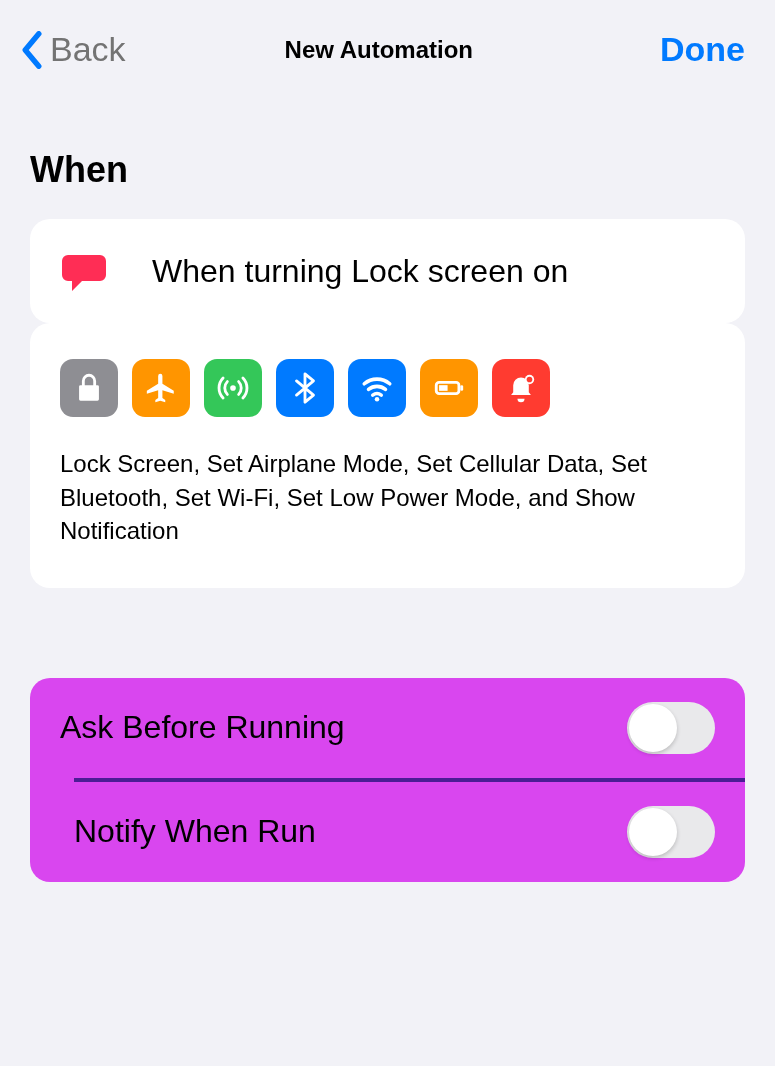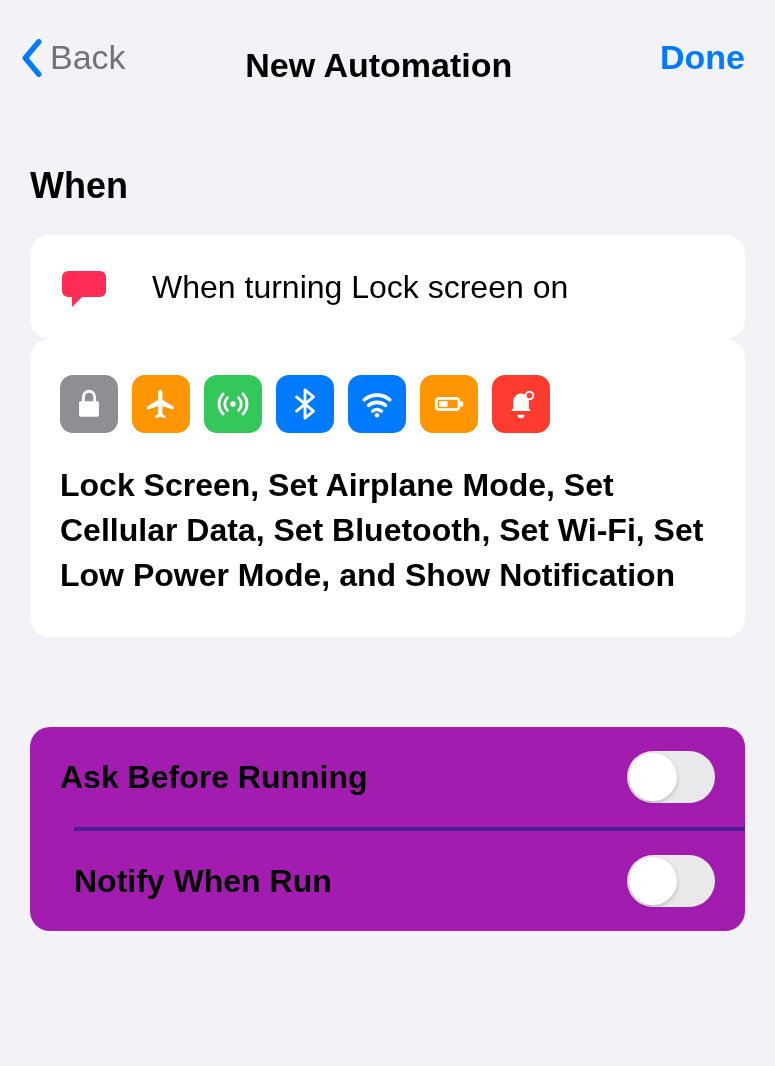--- a/index.html
+++ b/index.html
@@ -23,25 +23,24 @@
     display: flex;
     align-items: center;
     gap: 6px;
     color: #737373;
     font-size: 34px;
     font-weight: 400;
     cursor: pointer;
   }
   .back-btn svg { width: 24px; height: 38px; }
   .header-title {
-    font-size: 34px;
+    font-size: 24px;
     font-weight: 600;
     flex: 1;
     text-align: center;
-    margin-top: 16px;
   }
   .done-btn {
     color: #007aff;
     font-size: 34px;
     font-weight: 600;
     cursor: pointer;
     margin-left: 28px;
   }
 
   
@@ -84,31 +83,30 @@
   }
   .app-icon svg { width: 34px; height: 34px; fill: #fff; }
   .ic-lock    { background: #8e8e93; }
   .ic-plane   { background: #ff9500; }
   .ic-cell    { background: #34c759; }
   .ic-bt      { background: #007aff; }
   .ic-wifi    { background: #007aff; }
   .ic-battery { background: #ff9500; }
   .ic-bell    { background: #ff3b30; }
   .do-text {
-    font-size: 32px;
-    font-weight: 700;
+    font-size: 24px;
+    font-weight: 400;
     line-height: 1.4;
   }
 
   
   .options-card {
-    background: #a21caf;
+    background: #d946ef;
     border-radius: 20px;
     margin-top: 90px;
-    font-weight: bold;
   }
   .option-row {
     display: flex;
     align-items: center;
     justify-content: space-between;
     padding: 24px 30px;
   }
   .option-row + .option-row { border-top: 4px solid #4c1d95; margin-left:44px; padding-left:0;}
   .option-row + .option-row .option-label{ }
   .option-label { font-size: 32px; }

